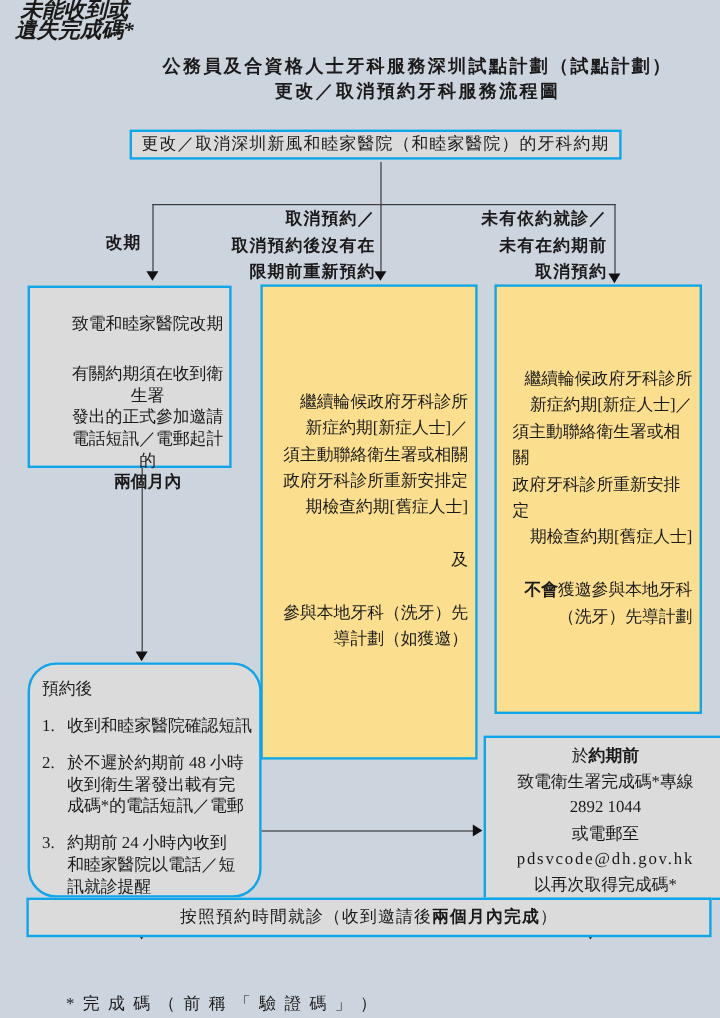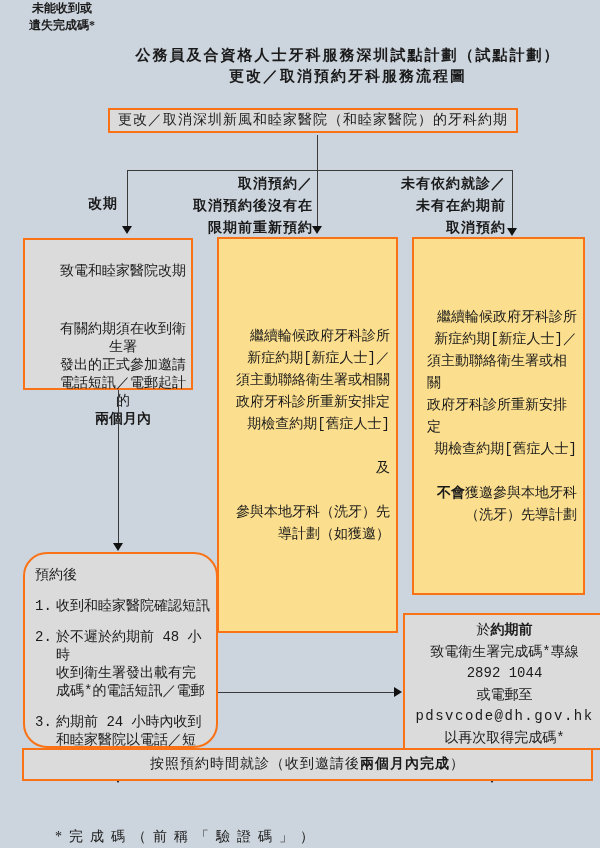--- a/index.html
+++ b/index.html
@@ -9,52 +9,51 @@
     font-family:"Liberation Serif","DejaVu Serif",serif;
     color:#1a1a1a;
   }
   .abs{position:absolute;}
   .title{
     left:0;width:600px;text-align:center;font-weight:bold;
     font-size:15px;letter-spacing:2px;white-space:nowrap;margin-left:48px;
   }
   .box{
     position:absolute;box-sizing:border-box;
-    border:2px solid #f97316;background:#dbdbdb;
+    border:2px solid #0ea5e9;background:#dbdbdb;
     font-size:14px;
-    font-family:Liberation Mono, monospace;
   }
   .yellow{background:#fcdf8e;}
   .line{position:absolute;background:#3a3a3a;}
   .arr-d{position:absolute;width:0;height:0;
     border-left:5px solid transparent;border-right:5px solid transparent;
     border-top:8px solid #111;}
   .arr-r{position:absolute;width:0;height:0;
     border-top:5px solid transparent;border-bottom:5px solid transparent;
     border-left:8px solid #111;}
   .blabel{position:absolute;font-weight:bold;font-size:14px;line-height:22px;
     text-align:right;letter-spacing:1px;}
   .start-box{left:108px;top:108px;width:410px;height:25px;
     text-align:center;line-height:21px;letter-spacing:1px;}
   .resched-box{left:23px;top:238px;width:170px;height:152px;
     text-align:center;font-size:14px;line-height:18px;padding-top:22px;padding-left:30px;}
-  .resched-box .body{margin-top:40px;}
+  .resched-box .body{margin-top:24px;}
   .ybox{display:flex;flex-direction:column;justify-content:center;
     padding:0 6px 0 13px;font-size:14px;line-height:22px;align-items:flex-end;}
   .cancel-box{left:217px;top:237px;width:181px;height:396px;}
   .noshow-box{left:412px;top:237px;width:173px;height:358px;}
   .and-word{margin:22px 0;}
   .gap-top{margin-top:22px;}
   .after-box{left:23px;top:552px;width:195px;height:196px;
     font-size:14px;line-height:18px;padding:12px 6px 0 10px;border-radius:24px;}
   .after-box .item{display:flex;margin-top:13px;}
   .after-box .item .num{width:21px;flex:none;}
   .after-box .item:first-of-type{margin-top:12px;}
   .missing-label{left:233px;top:651px;width:124px;text-align:center;
-    font-weight:bold;font-size:12px;line-height:17px;}
+    font-weight:bold;font-size:18px;line-height:17px;font-style:italic;}
   .code-box{left:403px;top:613px;width:203px;height:137px;
     text-align:center;line-height:21.5px;padding-top:5px;font-size:14px;}
   .code-box .email{letter-spacing:1.5px;}
   .final-box{left:22px;top:748px;width:571px;height:33px;
     text-align:center;line-height:29px;letter-spacing:1px;}
   .footnote{left:55px;top:828px;font-size:14px;letter-spacing:7px;white-space:nowrap;}
   b{font-weight:bold;}
 </style>
 </head>
 <body>

